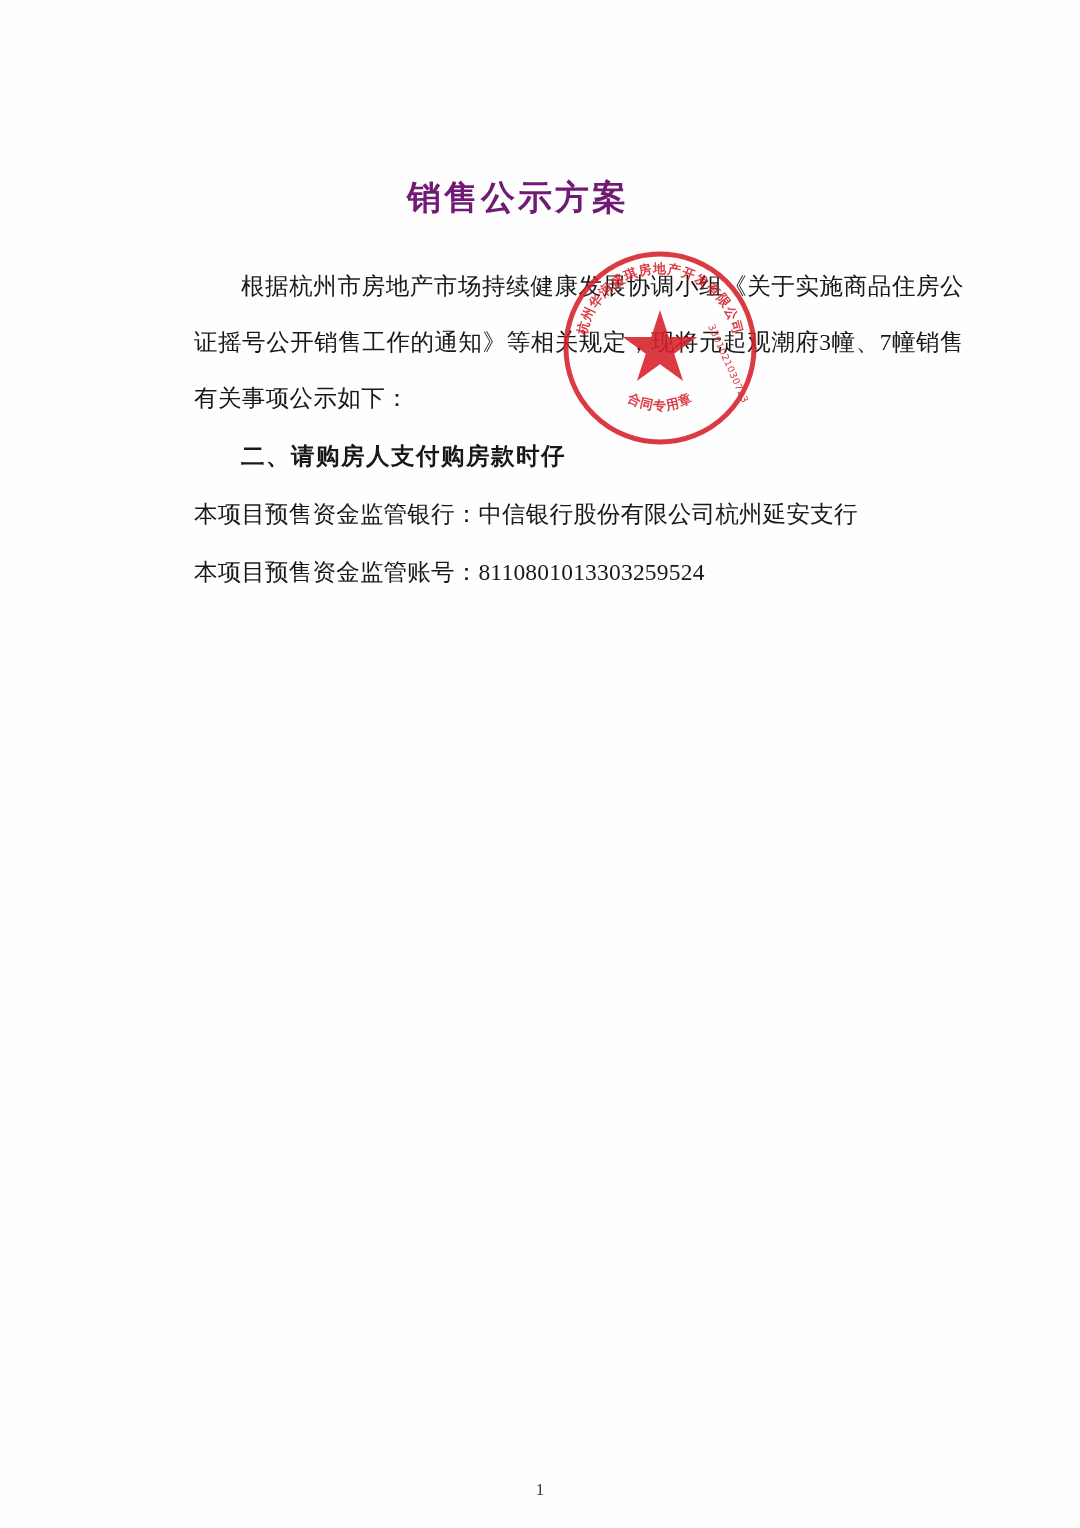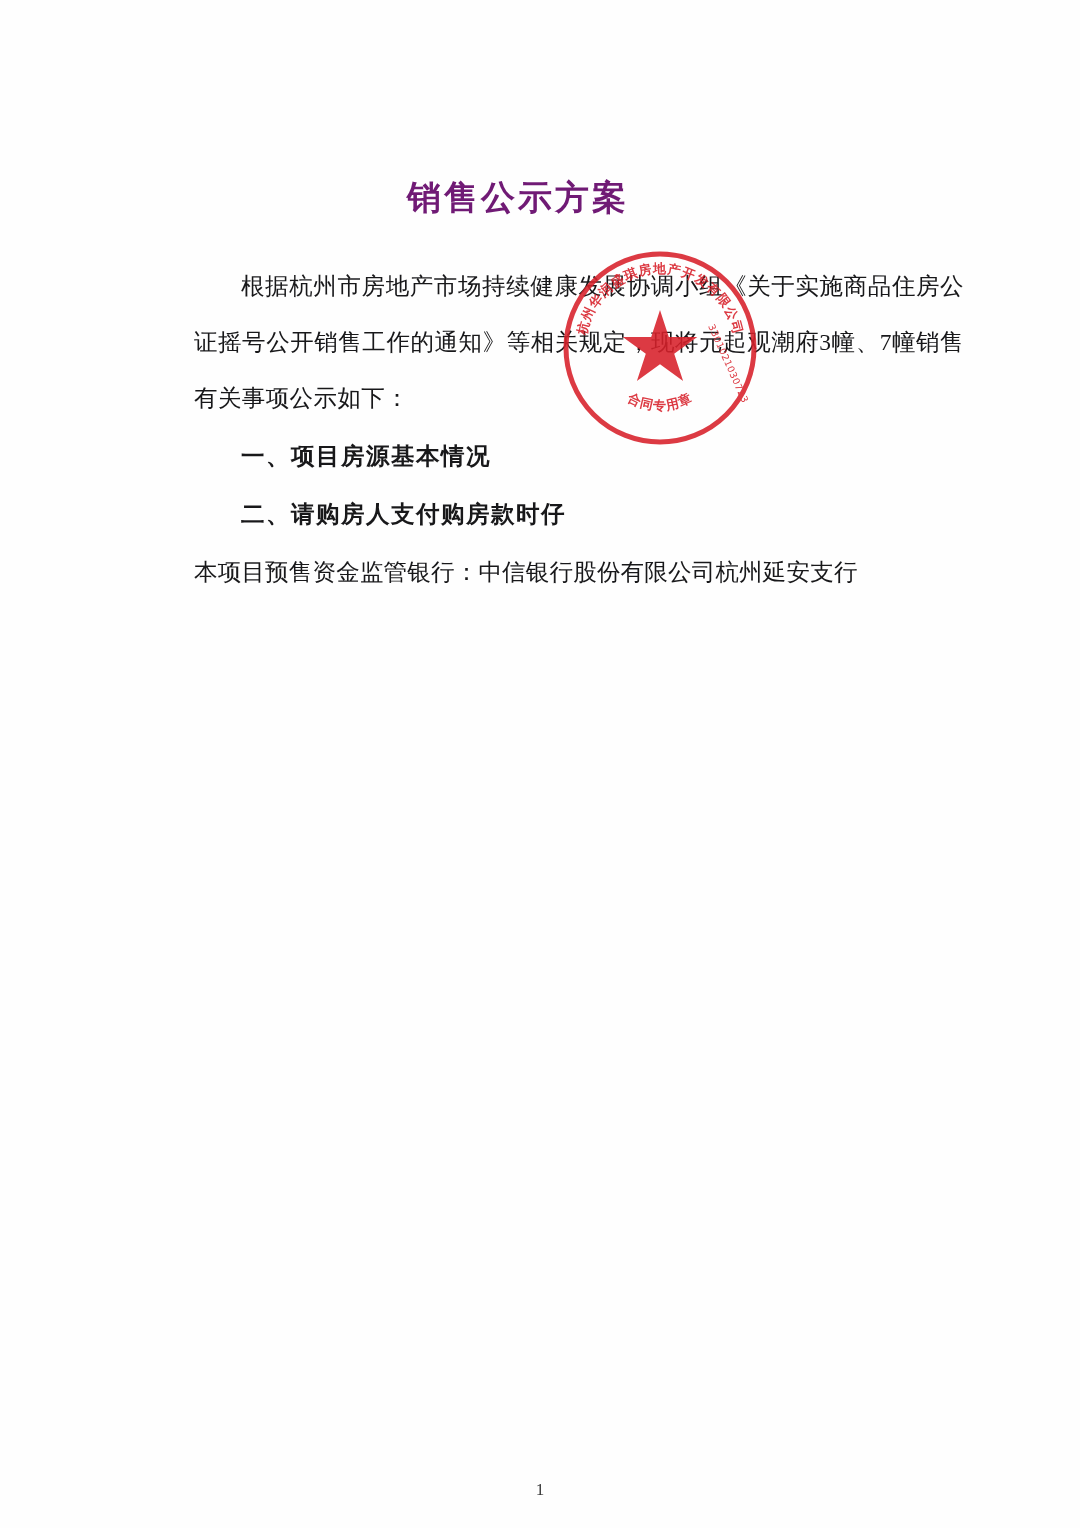--- a/index.html
+++ b/index.html
@@ -115,28 +115,28 @@
 <body>
 
 <div class="page">
 
   <div class="doc-title">销售公示方案</div>
 
   <div class="content">
 
     <p class="indent">根据杭州市房地产市场持续健康发展协调小组《关于实施商品住房公证摇号公开销售工作的通知》等相关规定，现将元起观潮府3幢、7幢销售有关事项公示如下：</p>
 
-    <p class="section-head">一、项目房源基本情况</p>
 
 
     <p class="section-head">二、请购房人支付购房款时仔</p>
 
     <p class="bold-line">本项目预售资金监管银行：中信银行股份有限公司杭州延安支行</p>
 
 
+    <p class="bold-line">本项目预售资金监管账号：8110801013303259524</p>
 
     <div class="gap"></div>
 
 
   </div>
 
   <div class="seal">
     <svg width="200" height="200" viewBox="0 0 200 200" xmlns="http://www.w3.org/2000/svg">
       <circle cx="100" cy="100" r="94" fill="none" stroke="#d8202a" stroke-width="5"></circle>
       <defs>

